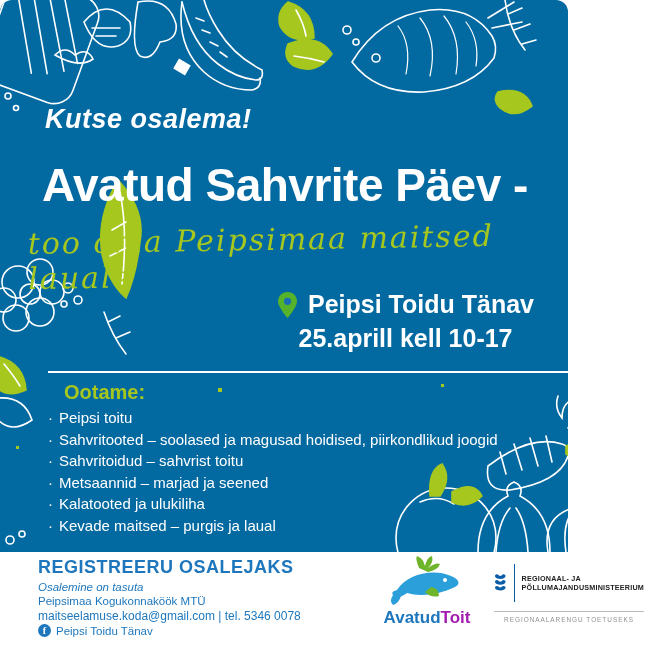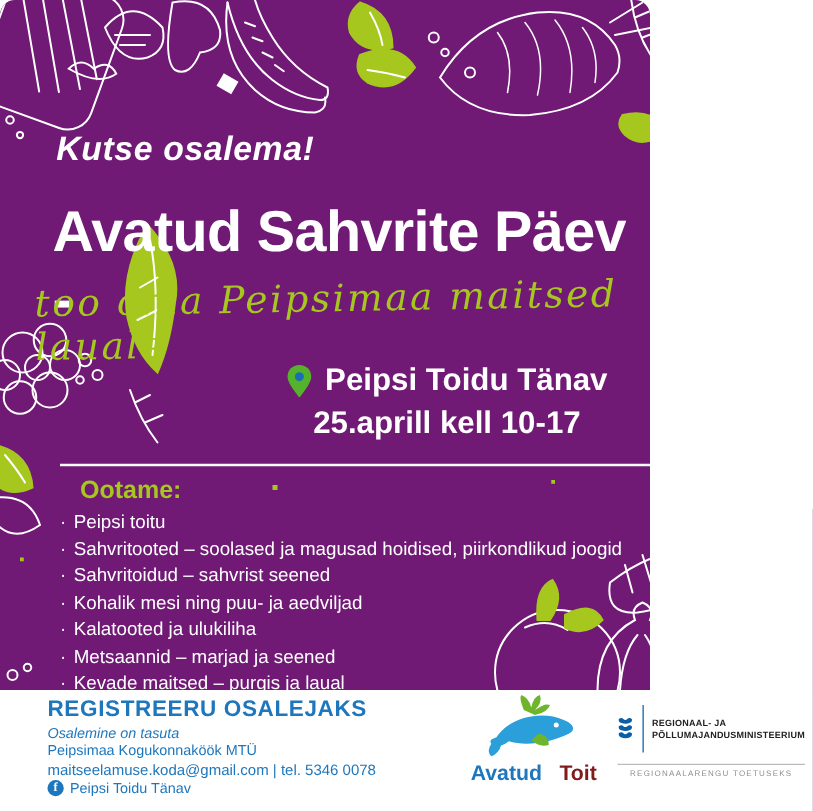--- a/index.html
+++ b/index.html
@@ -1,18 +1,18 @@
 <!DOCTYPE html>
 <html><head>
 <meta charset="utf-8">
 <style>
   html,body{margin:0;padding:0;background:#ffffff;}
   .poster{position:relative;width:650px;height:649px;overflow:hidden;background:#ffffff;
           font-family:"Liberation Sans",sans-serif;}
-  .blue-area{position:absolute;left:0;top:0;width:520px;height:552px;background:#701a75;
+  .blue-area{position:absolute;left:0;top:0;width:568px;height:552px;background:#0369a1;
              border-radius:12px 12px 0 0;overflow:hidden;}
   .deco{position:absolute;left:0;top:0;pointer-events:none;}
   .invite{position:absolute;left:45px;top:104px;color:#ffffff;font-size:27px;font-weight:bold;
           font-style:italic;letter-spacing:.5px;}
   .title{position:absolute;left:42px;top:158px;color:#ffffff;font-size:46px;font-weight:bold;
          letter-spacing:-.5px;}
   .script-line{position:absolute;left:28px;top:222px;width:470px;color:#a6c71e;
                font-family:"DejaVu Serif",serif;font-style:italic;font-size:30px;
                letter-spacing:2px;transform:rotate(-1deg);}
   .location{position:absolute;right:34px;top:290px;text-align:center;color:#ffffff;}
@@ -31,21 +31,21 @@
   .f-org{position:absolute;left:38px;top:43px;color:#1e77bc;font-size:11.5px;}
   .f-contact{position:absolute;left:38px;top:57px;color:#1e77bc;font-size:12px;}
   .f-fb{position:absolute;left:38px;top:72px;color:#1e77bc;font-size:11.5px;display:flex;
         align-items:center;gap:5px;}
   .fb-icon{display:inline-flex;align-items:center;justify-content:center;width:13px;height:13px;
            border-radius:50%;background:#1e77bc;color:#ffffff;font-size:10px;font-weight:bold;
            font-family:"Liberation Serif",serif;}
   .pt-logo{position:absolute;left:372px;top:4px;width:110px;text-align:center;}
   .pt-word{font-size:17px;font-weight:bold;margin-top:-2px;}
   .pt-word .p1{color:#1e77bc;}
-  .pt-word .p2{color:#7f1d1d;padding-left:14px;}
+  .pt-word .p2{color:#a21caf;}
   .ministry{position:absolute;left:494px;top:12px;width:150px;}
   .min-row{display:flex;align-items:center;gap:7px;}
   .min-bar{width:2px;height:38px;background:#0a5ea8;}
   .min-text{color:#222222;font-size:7.2px;font-weight:bold;line-height:1.3;letter-spacing:.2px;}
   .min-sub{margin-top:9px;border-top:1px solid #bcbcbc;padding-top:4px;text-align:center;
            color:#8f8f8f;font-size:6.4px;letter-spacing:1px;}
 </style>
 </head>
 <body>
 
@@ -195,24 +195,23 @@
       </div>
       <div class="loc-line2">25.aprill kell 10-17</div>
     </div>
 
     <div class="divider"></div>
 
     <div class="expect-heading">Ootame:</div>
     <ul class="expect-list">
       <li><span class="bullet">·</span><span>Peipsi toitu</span></li>
       <li><span class="bullet">·</span><span>Sahvritooted – soolased ja magusad hoidised, piirkondlikud joogid</span></li>
-      <li><span class="bullet">·</span><span>Sahvritoidud – sahvrist seened</span></li>
-      <li><span class="bullet">·</span><span>Kohalik mesi ning puu- ja aedviljad</span></li>
+      <li><span class="bullet">·</span><span>Sahvritoidud – sahvrist toitu</span></li>
+      <li><span class="bullet">·</span><span>Metsaannid – marjad ja seened</span></li>
       <li><span class="bullet">·</span><span>Kalatooted ja ulukiliha</span></li>
-      <li><span class="bullet">·</span><span>Metsaannid – marjad ja seened</span></li>
       <li><span class="bullet">·</span><span>Kevade maitsed – purgis ja laual</span></li>
     </ul>
   </div>
 
   <div class="footer">
     <div class="reg-heading">REGISTREERU OSALEJAKS</div>
     <div class="f-note">Osalemine on tasuta</div>
     <div class="f-org">Peipsimaa Kogukonnaköök MTÜ</div>
     <div class="f-contact">maitseelamuse.koda@gmail.com | tel. 5346 0078</div>
     <div class="f-fb">

